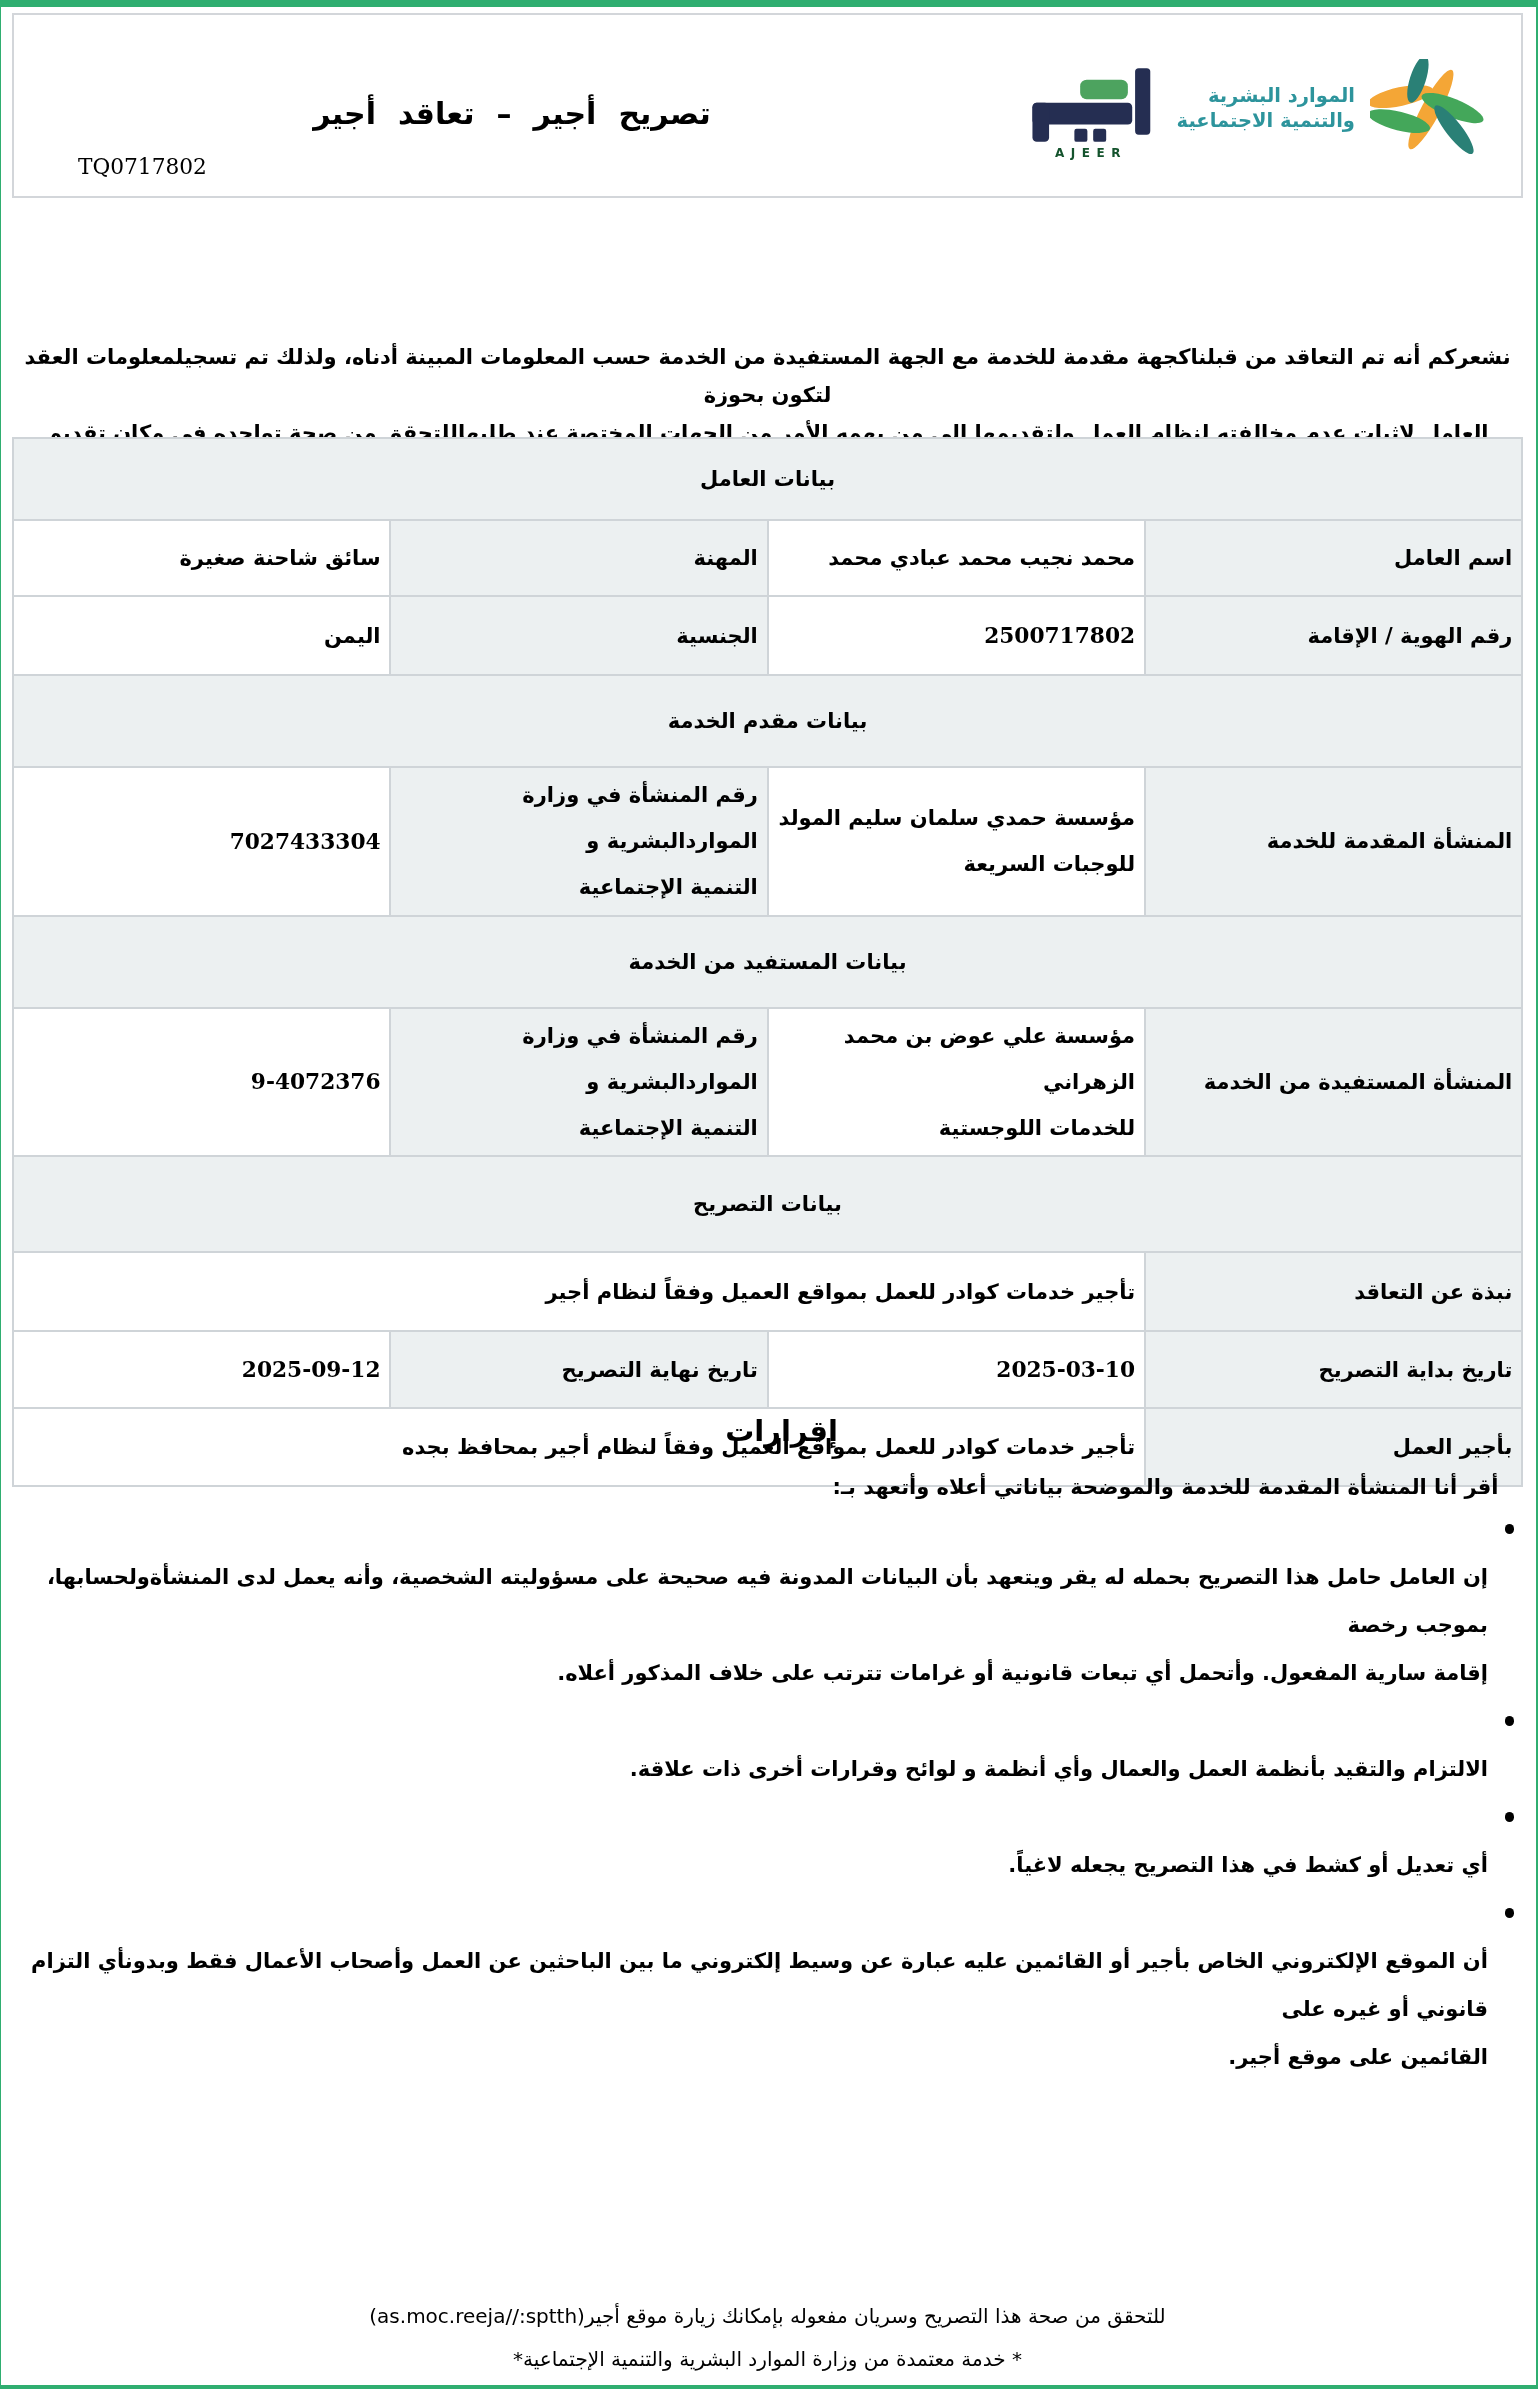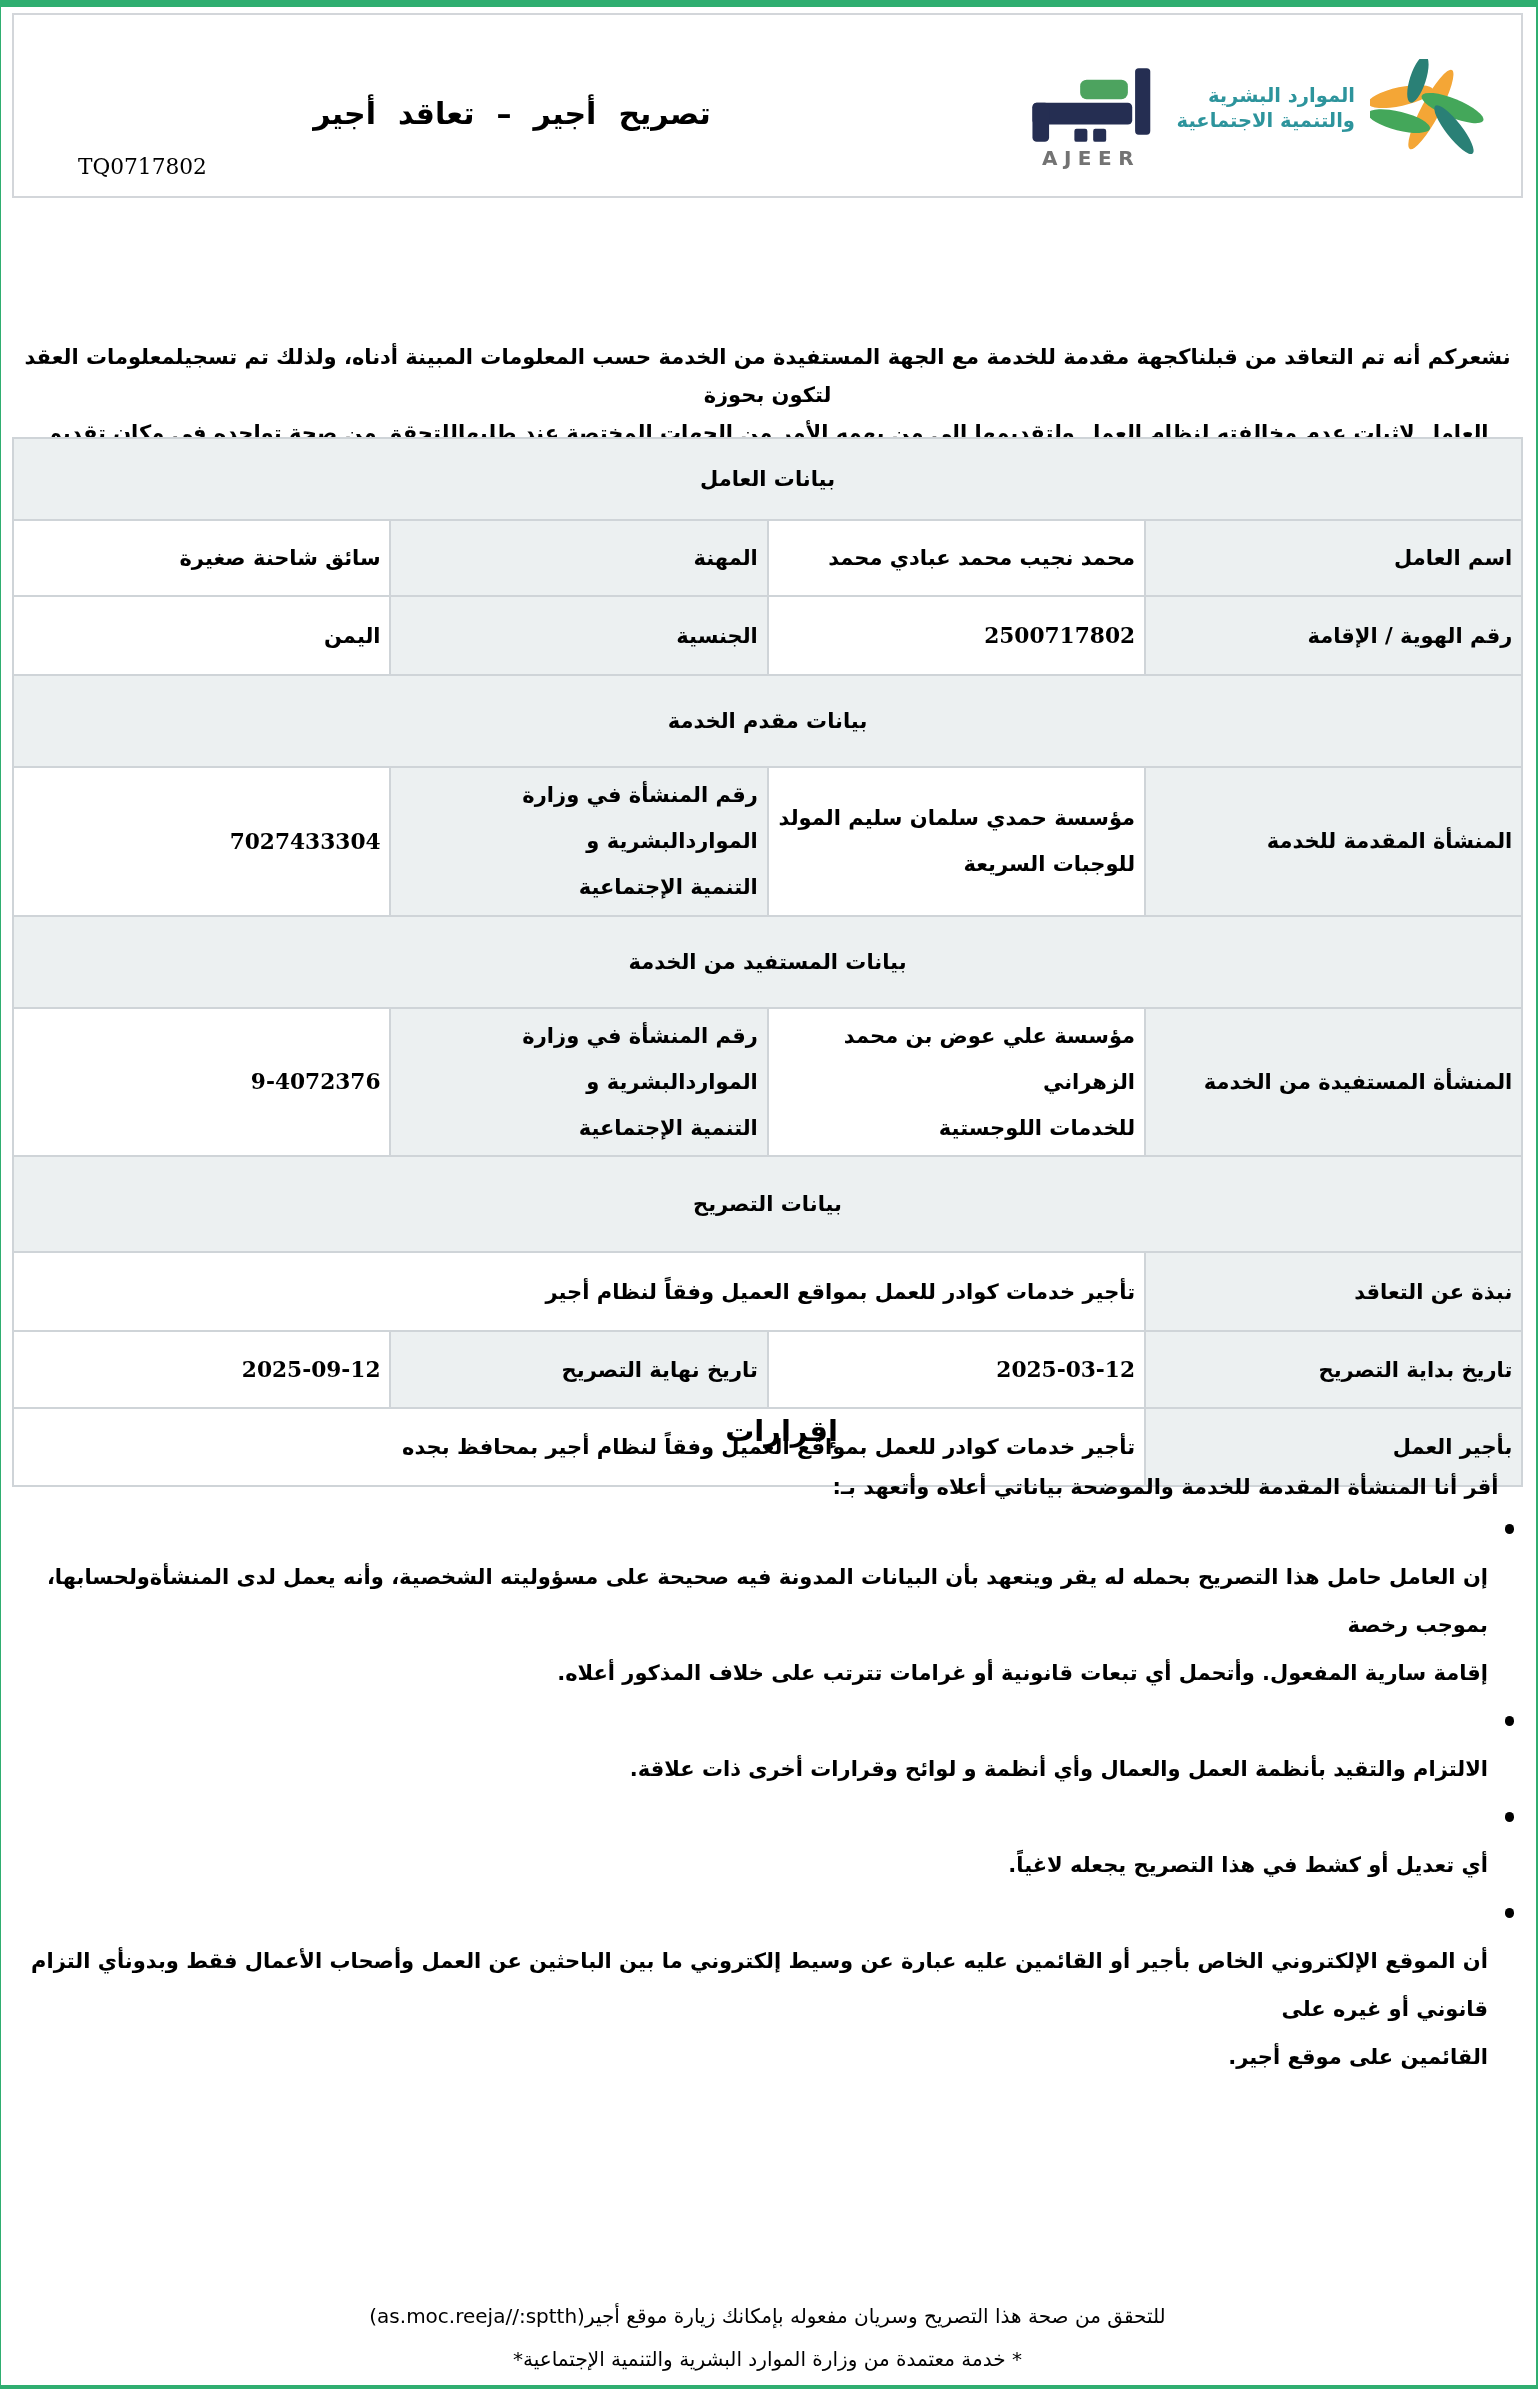--- a/index.html
+++ b/index.html
@@ -9,21 +9,21 @@
          border-width:7.2px 2.9px 4.3px 2.9px;pointer-events:none;z-index:5;}
 
   
   .header-box{position:absolute;left:13px;top:13px;width:1511px;height:185px;
               background:#fff;border:2.2px solid #d3d6da;box-sizing:border-box;}
   .doc-title{position:absolute;left:0;top:81px;width:996px;text-align:center;
              font-size:30px;font-weight:700;word-spacing:11.6px;}
   .tq-number{position:absolute;left:64px;top:139px;font-family:"DejaVu Serif",serif;
              font-size:21.7px;font-weight:400;}
   .ajeer-logo{position:absolute;left:1012px;top:53px;width:130px;text-align:center;}
-  .ajeer-latin{display:block;margin-top:1.4px;color:#737373;font-size:20px;font-weight:700;
+  .ajeer-latin{display:block;margin-top:1.4px;color:#14532d;font-size:12px;font-weight:700;
                letter-spacing:6.5px;font-family:"DejaVu Sans",sans-serif;}
   .ministry-logo{position:absolute;left:1147px;top:40px;width:325px;height:108px;
                  display:flex;align-items:center;}
   .ministry-text{text-align:right;color:#2d949c;font-size:19.5px;font-weight:700;
                  line-height:24.6px;margin-right:15px;}
 
   
   .intro{position:absolute;left:13px;top:338px;width:1511px;text-align:center;
          font-size:21px;font-weight:700;line-height:38px;}
   .preline{white-space:pre-line;}
@@ -147,21 +147,21 @@
 
       <tr style="height:96px">
         <td class="sec" colspan="4">بيانات التصريح</td>
       </tr>
       <tr style="height:79px">
         <td class="lbl">نبذة عن التعاقد</td>
         <td class="val" colspan="3">تأجير خدمات كوادر للعمل بمواقع العميل وفقاً لنظام أجير</td>
       </tr>
       <tr style="height:77px">
         <td class="lbl">تاريخ بداية التصريح</td>
-        <td class="val num">2025-03-12</td>
+        <td class="val num">2025-03-10</td>
         <td class="lbl">تاريخ نهاية التصريح</td>
         <td class="val num">2025-09-12</td>
       </tr>
       <tr style="height:78px">
         <td class="lbl">بأجير العمل</td>
         <td class="val" colspan="3">تأجير خدمات كوادر للعمل بمواقع العميل وفقاً لنظام أجير بمحافظ بجده</td>
       </tr>
     </tbody>
   </table>
 

